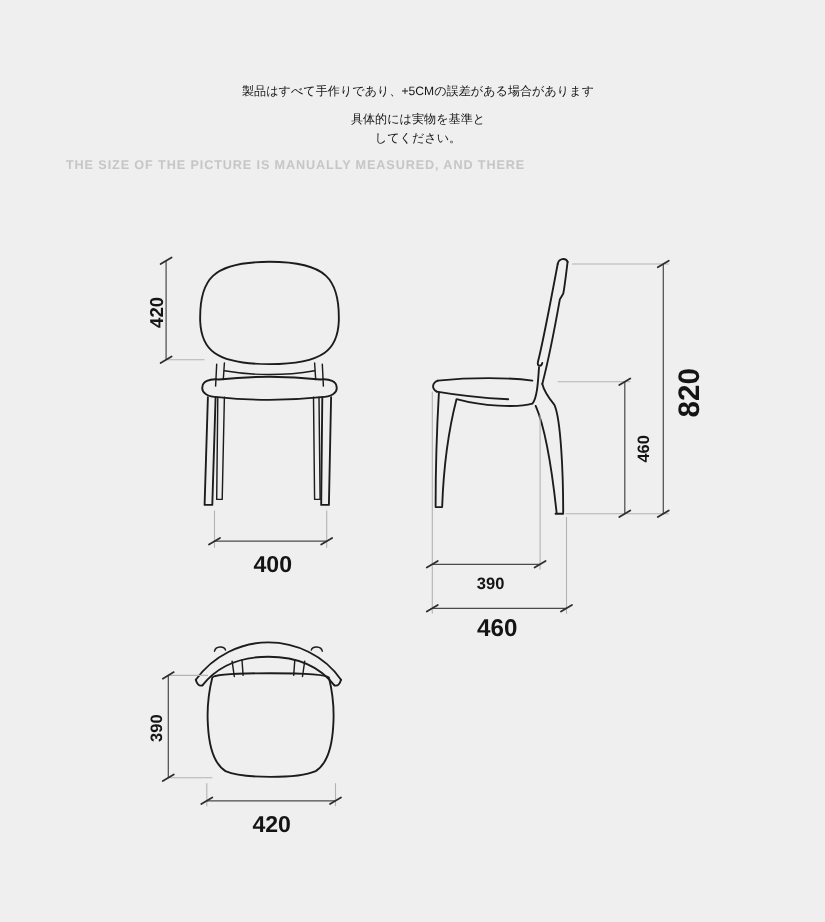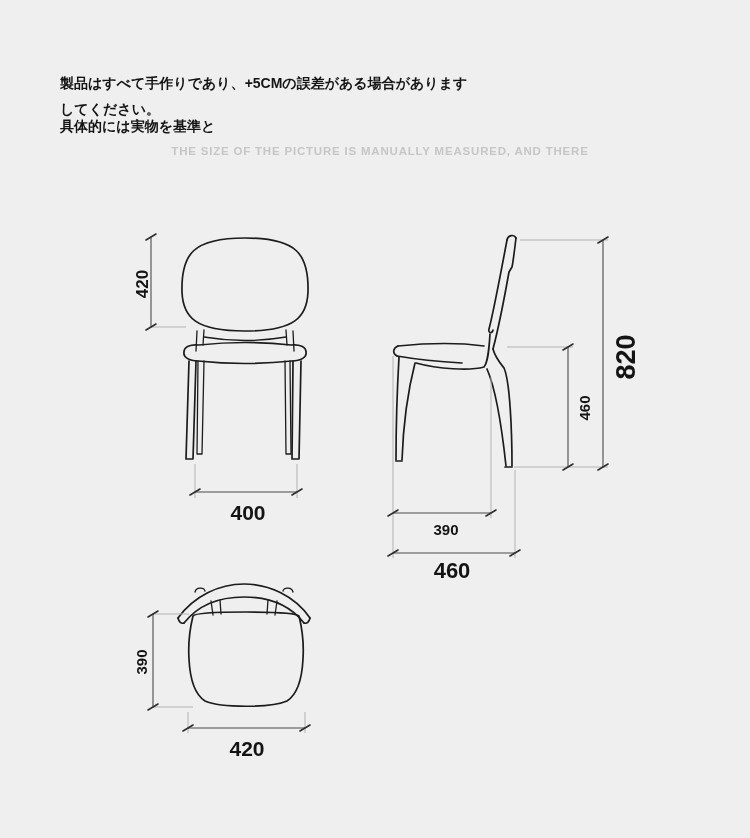--- a/index.html
+++ b/index.html
@@ -11,43 +11,43 @@
     --text-muted:#c6c6c6;
   }
   html,body{margin:0;padding:0;}
   body{
     width:750px;height:838px;position:relative;overflow:hidden;
     background:var(--background);
     font-family:"Liberation Sans","DejaVu Sans",sans-serif;
   }
   .notice{position:absolute;left:60px;top:74px;width:640px;}
   .notice p{margin:0;}
-  .jp{color:var(--text-primary);font-weight:bold;font-size:14px;}
+  .jp{color:var(--text-primary);font-weight:normal;font-size:11px;text-align:center;}
   .jp-1{line-height:19px;margin-bottom:8px !important;}
   .jp-2{line-height:17px;margin-bottom:6px !important;}
-  .en{color:var(--text-muted);font-weight:600;font-size:11.5px;letter-spacing:0.8px;line-height:20px;text-align:center;}
+  .en{color:var(--text-muted);font-weight:600;font-size:11.5px;letter-spacing:0.8px;line-height:20px;}
   .en span,.jp span{display:block;}
   svg#diagram{position:absolute;left:0;top:0;}
   .outline{fill:none;stroke:var(--outline);stroke-width:1.7;stroke-linecap:round;stroke-linejoin:round;}
   .thin{stroke-width:1.3;}
   .dim{fill:none;stroke:var(--dimension-line);stroke-width:1.1;}
   .tick{fill:none;stroke:#2e2e2e;stroke-width:1.6;stroke-linecap:round;}
   .ext{fill:none;stroke:var(--extension-line);stroke-width:1;}
   .dim-label{fill:var(--text-primary);font-family:"Liberation Sans","DejaVu Sans",sans-serif;font-weight:bold;}
 </style>
 </head>
 <body>
 
 <div class="notice">
   <p class="jp jp-1">
     <span>製品はすべて手作りであり、+5CMの誤差がある場合があります</span>
   </p>
   <p class="jp jp-2">
+    <span>具体的には実物を基準と</span>
     <span>してください。</span>
-    <span>具体的には実物を基準と</span>
   </p>
   <p class="en">
     <span>THE SIZE OF THE PICTURE IS MANUALLY MEASURED, AND THERE</span>
   </p>
 </div>
 
 <svg id="diagram" width="750" height="838" viewBox="0 0 750 838">
 
   <g>
     <g>

